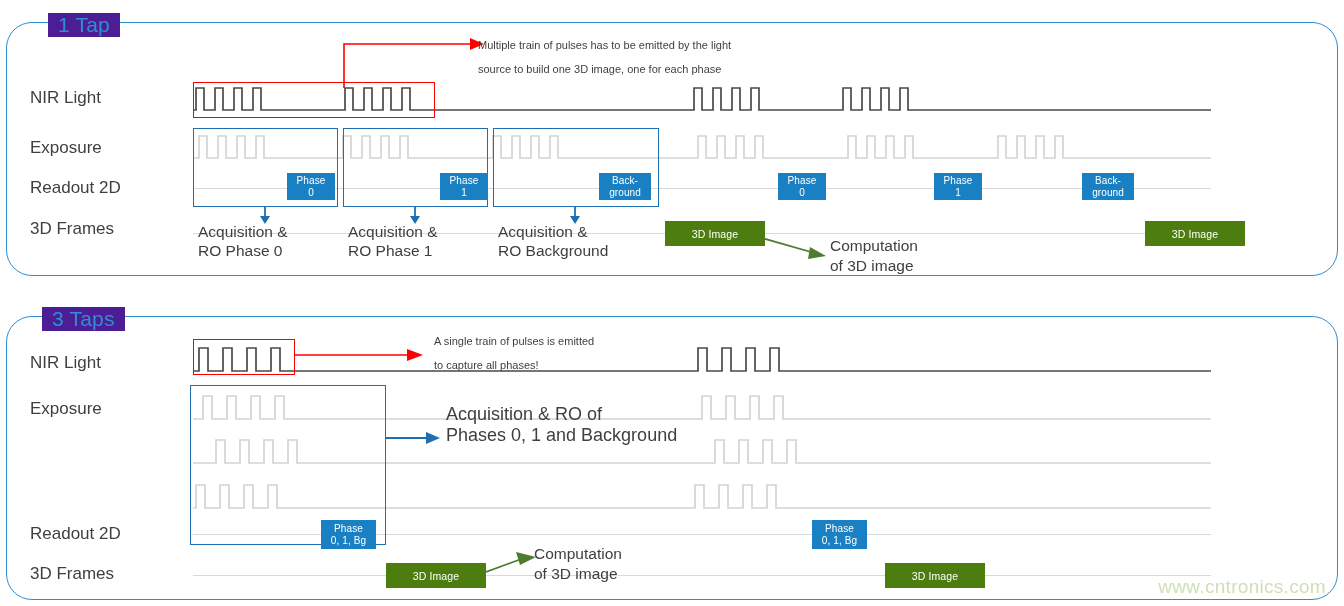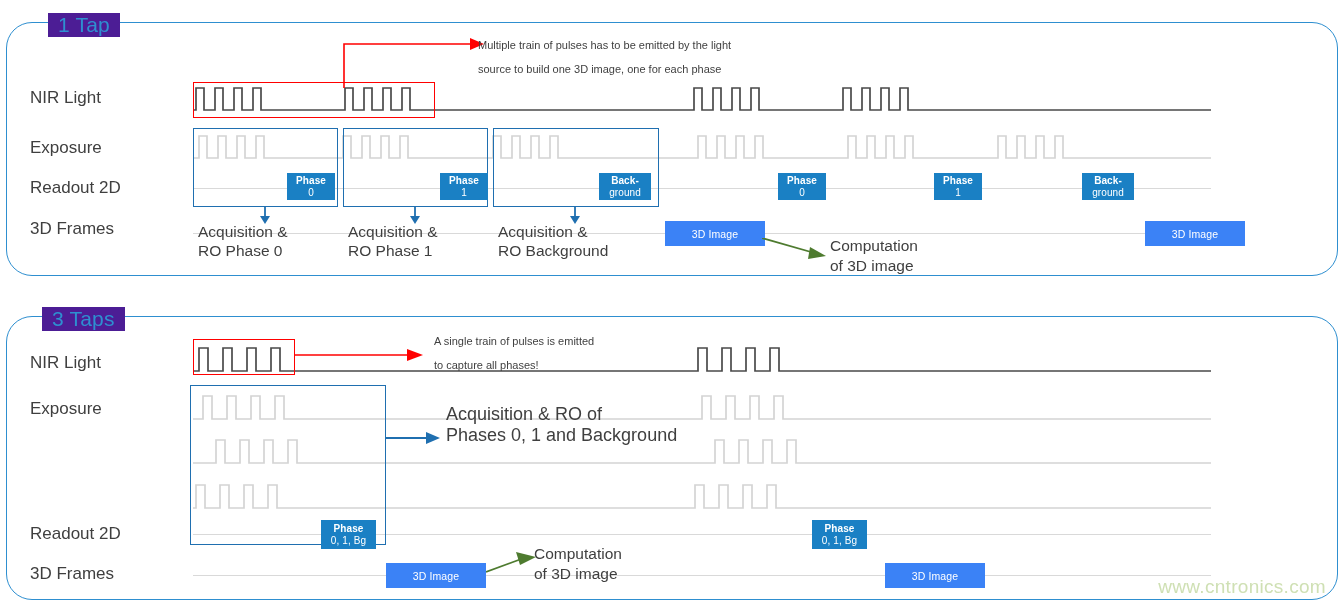--- a/index.html
+++ b/index.html
@@ -75,22 +75,22 @@
     text-align:center;
     font-size:10px;
     line-height:12px;
     display:flex;
     flex-direction:column;
     align-items:center;
     justify-content:center;
     letter-spacing:.1px;
   }
   .tag.blue{background:#1a80c4;}
-  .tag.green{background:#3b82f6;}
-  .tag .l1{display:block;font-weight:bold;}
+  .tag.green{background:#4d7c0f;}
+  .tag .l1{display:block;}
   .tag .l2{display:block;}
   .tag.single{font-size:10.5px;}
 
   .acq{
     position:absolute;
     font-size:15.5px;
     line-height:19px;
     color:#3f3f3f;
     white-space:pre-line;
     background:transparent;

